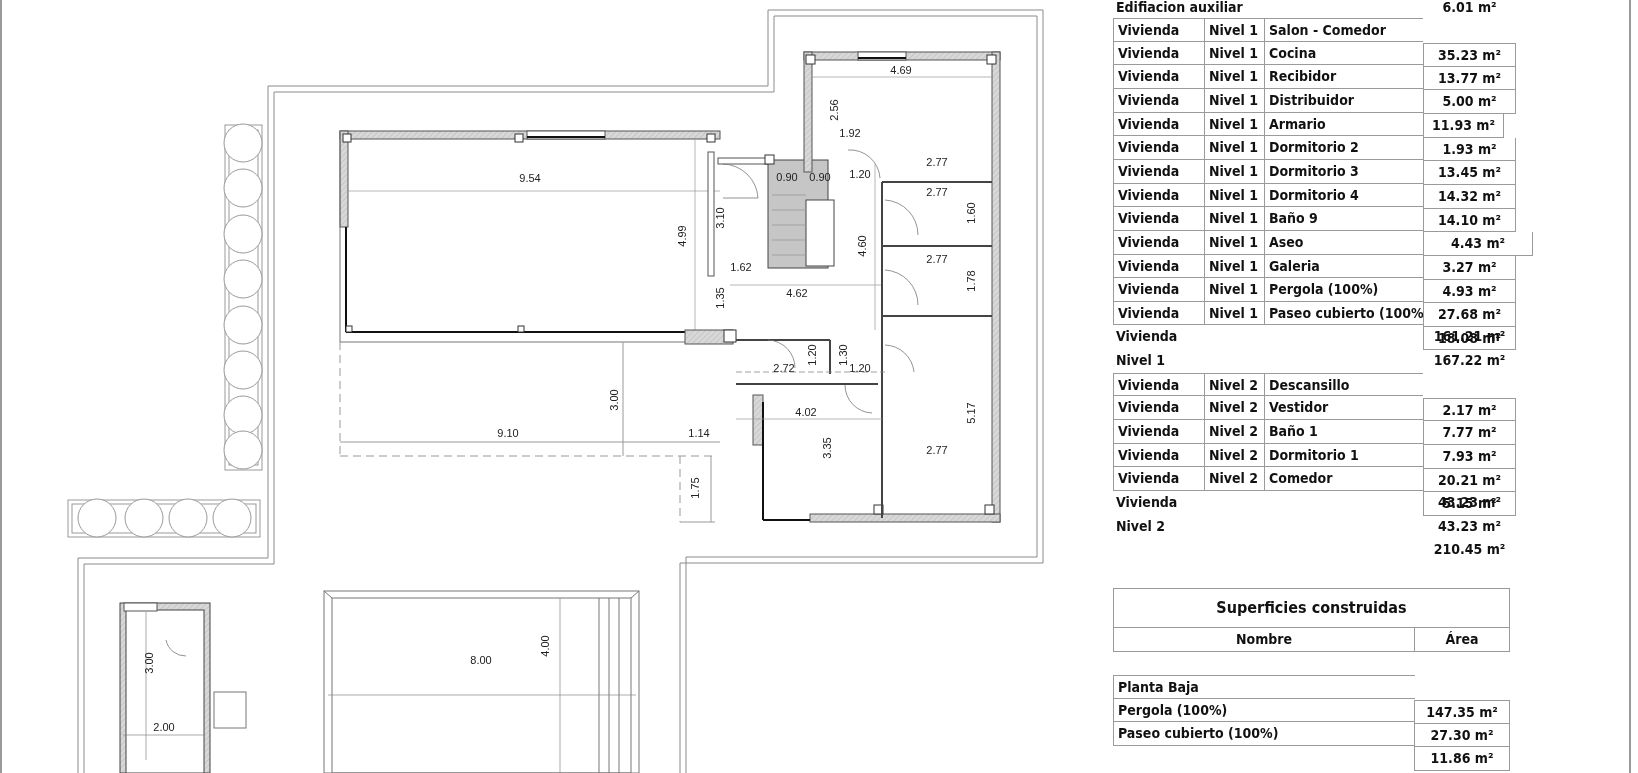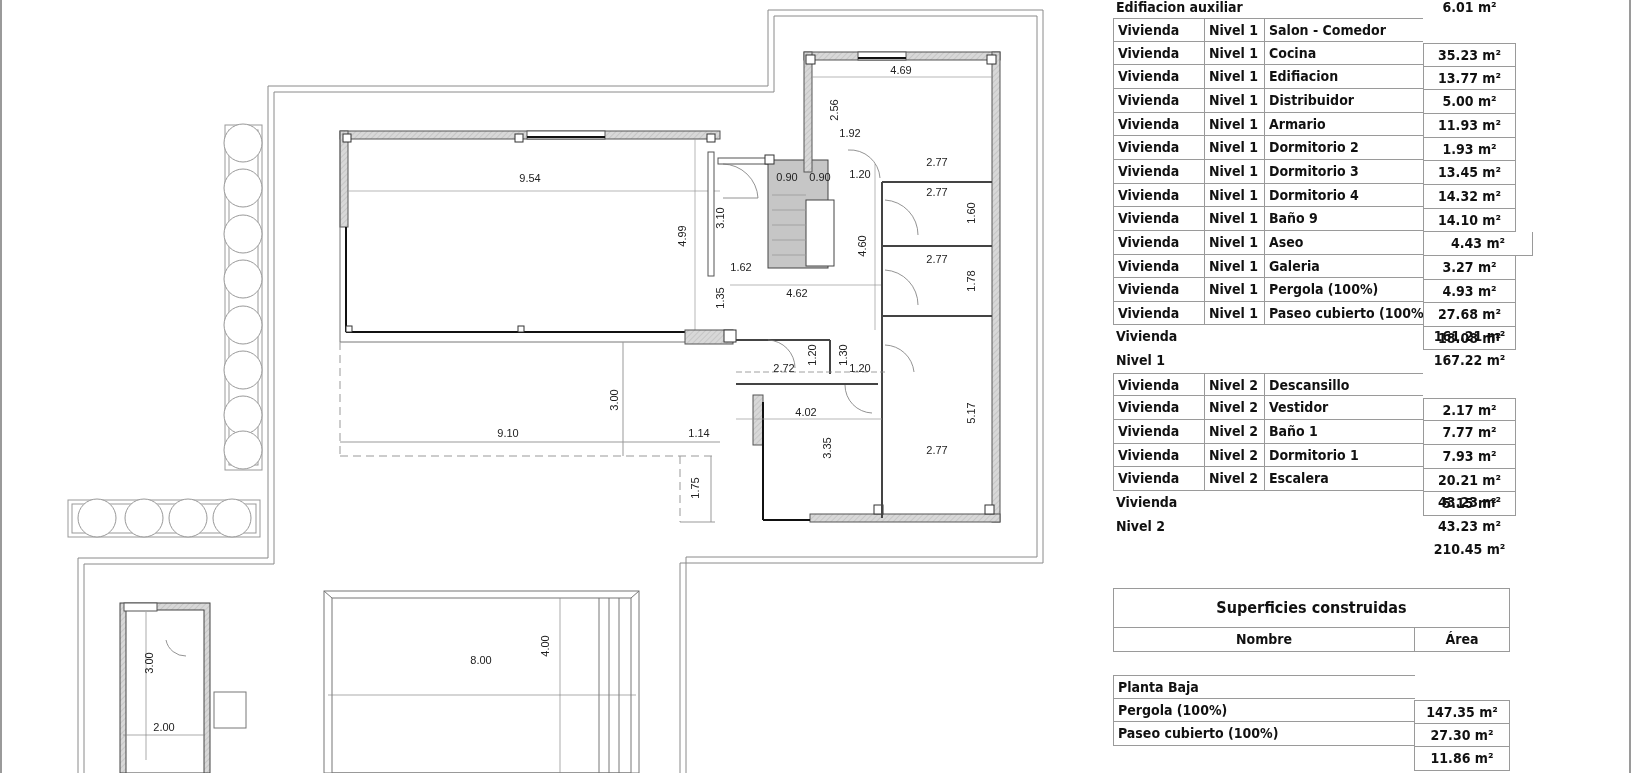--- a/index.html
+++ b/index.html
@@ -213,28 +213,28 @@
       </div>
       <div class="row" style="left: 1113px; top: 41.65px; width: 403px;">
         <div class="cell bordered pad" style="left: 0px; width: 91px;">Vivienda</div>
         <div class="cell bordered pad" style="left: 91px; width: 60px;">Nivel 1</div>
         <div class="cell bordered pad" style="left: 151px; width: 159px;">Cocina</div>
         <div class="cell bordered last t-area" style="left: 310px; width: 93px;">13.77 m²</div>
       </div>
       <div class="row" style="left: 1113px; top: 65.3px; width: 403px;">
         <div class="cell bordered pad" style="left: 0px; width: 91px;">Vivienda</div>
         <div class="cell bordered pad" style="left: 91px; width: 60px;">Nivel 1</div>
-        <div class="cell bordered pad" style="left: 151px; width: 159px;">Edifiacion</div>
+        <div class="cell bordered pad" style="left: 151px; width: 159px;">Recibidor</div>
         <div class="cell bordered last t-area" style="left: 310px; width: 93px;">5.00 m²</div>
       </div>
       <div class="row" style="left: 1113px; top: 88.95px; width: 403px;">
         <div class="cell bordered pad" style="left: 0px; width: 91px;">Vivienda</div>
         <div class="cell bordered pad" style="left: 91px; width: 60px;">Nivel 1</div>
         <div class="cell bordered pad" style="left: 151px; width: 159px;">Distribuidor</div>
-        <div class="cell bordered last t-area" style="left: 310px; width: 93px;">11.93 m²</div>
+        <div class="cell bordered last t-area" style="left: 310px; width: 81px;">11.93 m²</div>
       </div>
       <div class="row" style="left: 1113px; top: 112.6px; width: 403px;">
         <div class="cell bordered pad" style="left: 0px; width: 91px;">Vivienda</div>
         <div class="cell bordered pad" style="left: 91px; width: 60px;">Nivel 1</div>
         <div class="cell bordered pad" style="left: 151px; width: 159px;">Armario</div>
         <div class="cell bordered last t-area" style="left: 310px; width: 93px;">1.93 m²</div>
       </div>
       <div class="row" style="left: 1113px; top: 136.25px; width: 403px;">
         <div class="cell bordered pad" style="left: 0px; width: 91px;">Vivienda</div>
         <div class="cell bordered pad" style="left: 91px; width: 60px;">Nivel 1</div>
@@ -311,21 +311,21 @@
       </div>
       <div class="row" style="left: 1113px; top: 443.7px; width: 403px;">
         <div class="cell bordered pad" style="left: 0px; width: 91px;">Vivienda</div>
         <div class="cell bordered pad" style="left: 91px; width: 60px;">Nivel 2</div>
         <div class="cell bordered pad" style="left: 151px; width: 159px;">Dormitorio 1</div>
         <div class="cell bordered last t-area" style="left: 310px; width: 93px;">20.21 m²</div>
       </div>
       <div class="row" style="left: 1113px; top: 467.35px; width: 403px;">
         <div class="cell bordered pad" style="left: 0px; width: 91px;">Vivienda</div>
         <div class="cell bordered pad" style="left: 91px; width: 60px;">Nivel 2</div>
-        <div class="cell bordered pad" style="left: 151px; width: 159px;">Escalera</div>
+        <div class="cell bordered pad" style="left: 151px; width: 159px;">Comedor</div>
         <div class="cell bordered last t-area" style="left: 310px; width: 93px;">5.15 m²</div>
       </div>
       <div class="row" style="left: 1113px; top: 491px; width: 403px;">
         <div class="cell" style="left: 3px; width: 300px;">Vivienda</div>
         <div class="cell t-area" style="left: 310px; width: 93px;">43.23 m²</div>
       </div>
       <div class="row" style="left: 1113px; top: 514.65px; width: 403px;">
         <div class="cell" style="left: 3px; width: 300px;">Nivel 2</div>
         <div class="cell t-area" style="left: 310px; width: 93px;">43.23 m²</div>
       </div>

